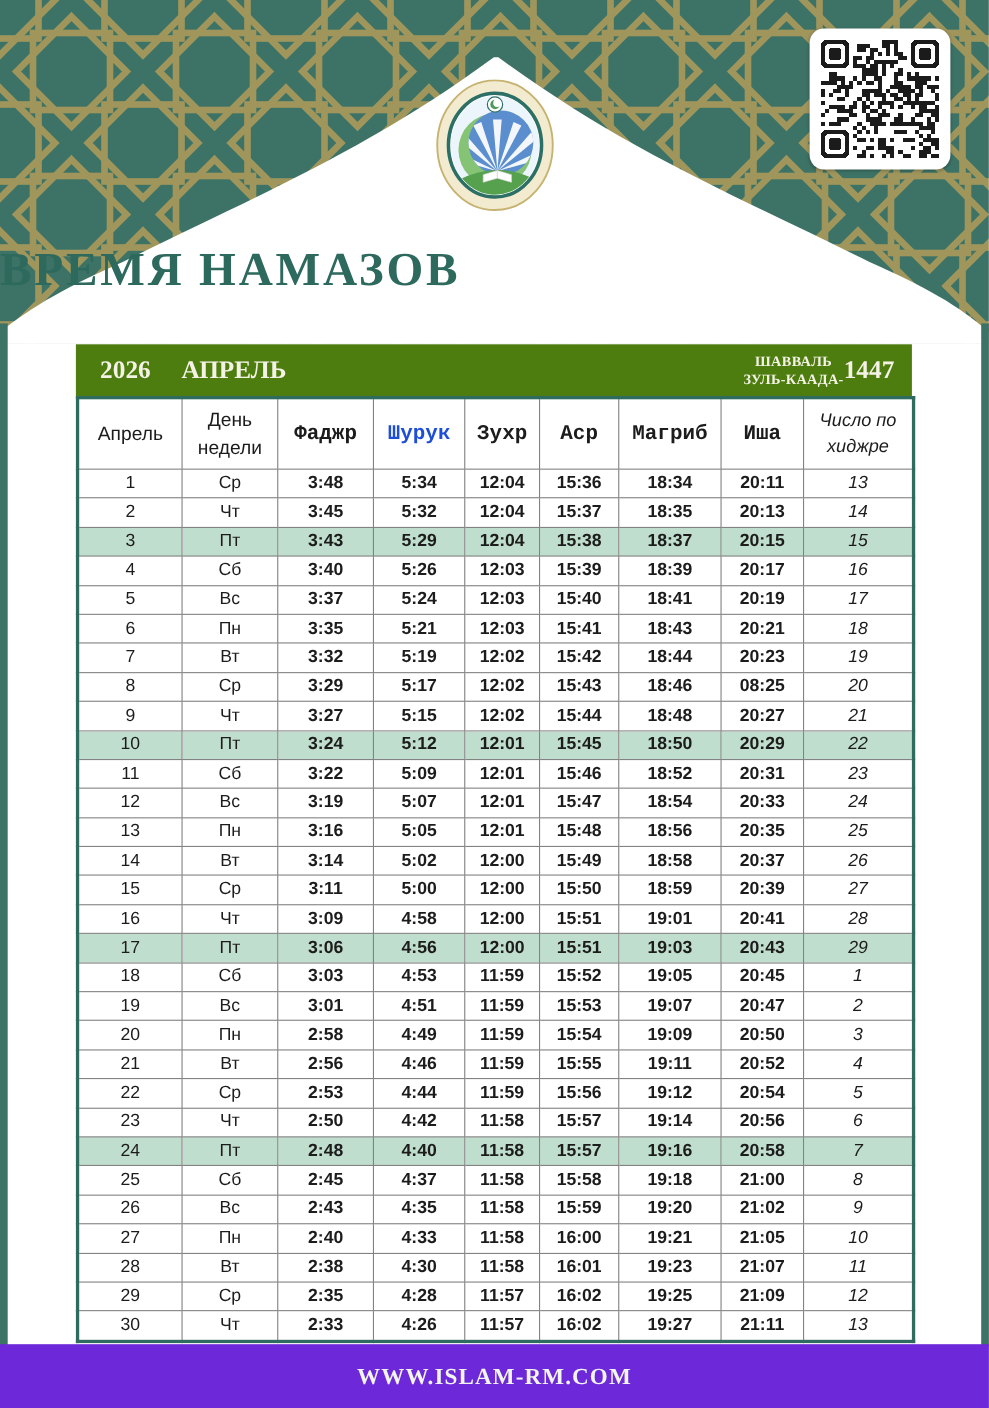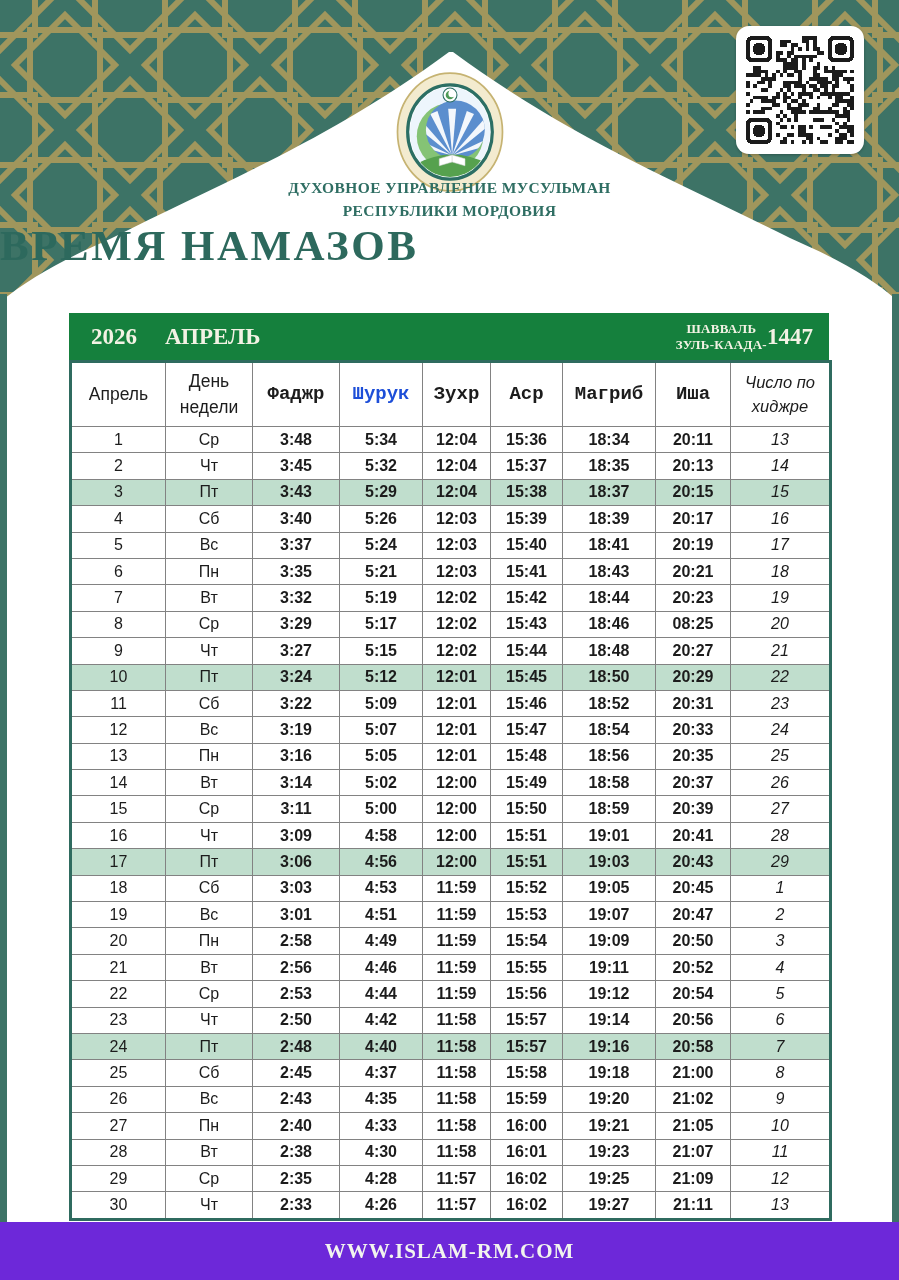--- a/index.html
+++ b/index.html
@@ -25,21 +25,21 @@
 
   
   .org{position:absolute;left:0;top:176px;width:899px;text-align:center;
        font-family:"Liberation Serif",serif;font-weight:bold;color:#2F6E63;
        font-size:15.5px;line-height:23px;letter-spacing:.4px;}
   .title{position:absolute;left:0;top:221px;width:715px;text-align:left;
          font-family:"Liberation Serif",serif;font-weight:bold;color:#2D695D;
          font-size:43px;letter-spacing:2.5px;}
 
   
-  .cal-bar{position:absolute;left:69px;top:313px;width:760px;height:47px;background:#15803d;
+  .cal-bar{position:absolute;left:69px;top:313px;width:760px;height:47px;background:#4d7c0f;
            box-sizing:border-box;display:flex;justify-content:space-between;align-items:center;
            padding:0 16px 0 22px;color:#F3F2E4;font-family:"Liberation Serif",serif;font-weight:bold;}
   .cal-left{display:flex;gap:28px;font-size:23px;}
   .cal-right{display:flex;align-items:center;}
   .hijri-months{font-size:13px;line-height:16px;text-align:center;letter-spacing:.3px;}
   .hijri-year{font-size:23px;}
 
   
   table.pt{position:absolute;left:69px;top:360px;width:760px;border-collapse:collapse;table-layout:fixed;
            border:3px solid #2F6B5F;background:#fff;}
@@ -443,24 +443,20 @@
         <circle cx="50" cy="21.5" r="6.5" fill="#ffffff" stroke="#2C6F64" stroke-width="1"></circle>
         <circle cx="50" cy="21.5" r="4" fill="#4E9A57"></circle>
         <circle cx="51.8" cy="20.2" r="3.3" fill="#ffffff"></circle>
       </svg>
     </div>
   </div>
 
   <div class="stripe left"></div>
   <div class="stripe right"></div>
 
-  <div class="org">
-    <div>ДУХОВНОЕ УПРАВЛЕНИЕ МУСУЛЬМАН</div>
-    <div>РЕСПУБЛИКИ МОРДОВИЯ</div>
-  </div>
 
   <div class="title">ВРЕМЯ НАМАЗОВ</div>
 
   <div class="cal-bar">
     <div class="cal-left">
       <span>2026</span>
       <span>АПРЕЛЬ</span>
     </div>
     <div class="cal-right">
       <div class="hijri-months">

